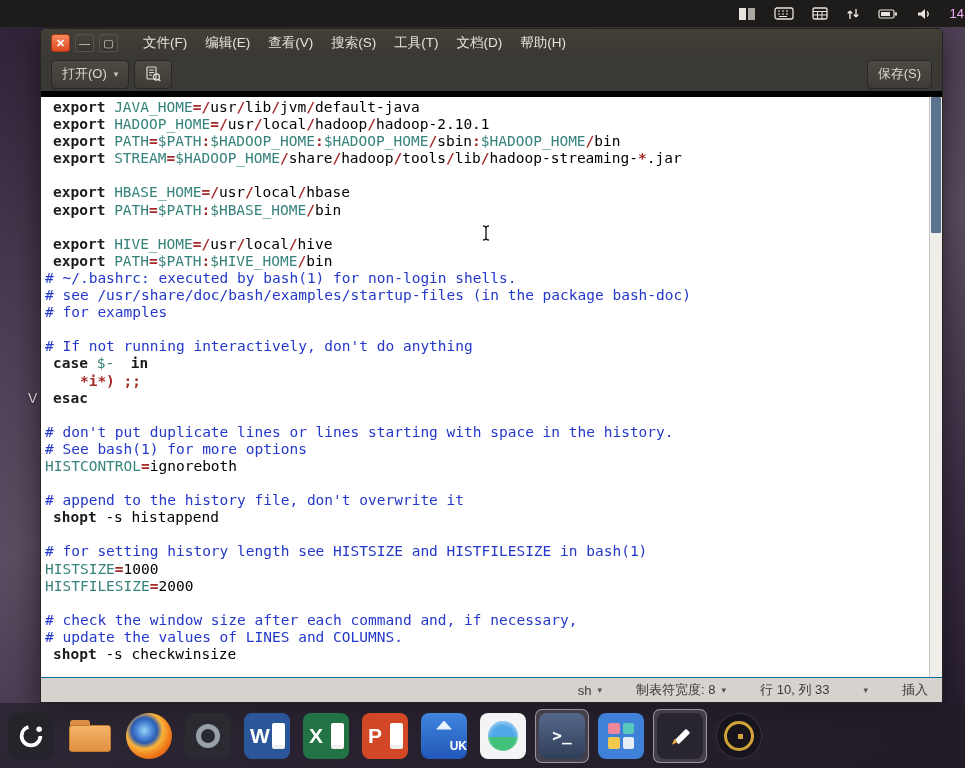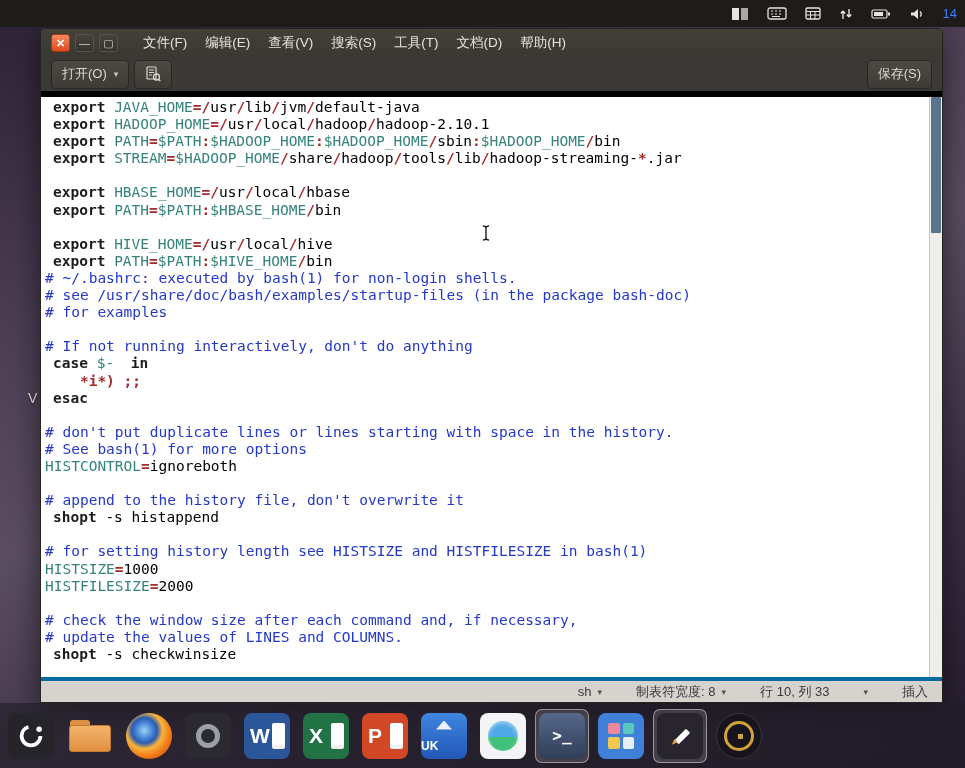--- a/index.html
+++ b/index.html
@@ -8,21 +8,21 @@
     font-family:"Liberation Sans",sans-serif;
     background:linear-gradient(160deg,#2d2135 0%,#4a3c52 28%,#5c4e62 50%,#3c2f46 75%,#231a2c 100%);
   }
   
   .top-panel{
     position:absolute;top:0;left:0;width:965px;height:27px;
     background:#1d1c1a;display:flex;align-items:center;justify-content:flex-end;
     gap:18px;color:#e8e4dd;z-index:40;
   }
   .p-ic{display:flex;align-items:center;cursor:default;}
-  .panel-clock{font-size:13px;margin-right:0;padding-right:8px;color:#3b82f6;}
+  .panel-clock{font-size:13px;margin-right:0;padding-right:1px;color:#f0abfc;}
   
   .app-window{
     position:absolute;left:40px;top:28px;width:903px;height:675px;
     display:flex;flex-direction:column;z-index:30;
     border:1px solid #26241f;border-radius:5px 5px 0 0;
     box-shadow:0 8px 30px rgba(0,0,0,.55);box-sizing:border-box;background:#3b3935;
   }
   .titlebar{
     height:28px;background:linear-gradient(#434039,#3a3833);
     border-radius:4px 4px 0 0;display:flex;align-items:center;flex:0 0 28px;
@@ -55,21 +55,21 @@
   .code-line{white-space:pre;height:17.1px;}
   .tk-kw{color:#1c1c1c;font-weight:bold;margin-left:8px;}
   .tk-op{color:#a52a2a;font-weight:bold;}
   .tk-vr{color:#36837b;}
   .tk-cm{color:#2438c9;}
   .tk-pl{color:#000000;}
   .scrollbar{position:absolute;top:0;right:0;bottom:0;width:12px;background:#f0eeeb;border-left:1px solid #c9c5c0;}
   .scroll-thumb{position:absolute;top:0;left:1px;right:1px;height:136px;background:#5a7490;border-radius:1px;cursor:pointer;}
   
   .statusbar{
-    height:25px;flex:0 0 25px;background:#d6d2ce;border-top:4px solid #0369a1;
+    height:25px;flex:0 0 25px;background:#d6d2ce;border-top:1px solid #0369a1;
     display:flex;align-items:center;justify-content:flex-end;gap:34px;
     padding-right:14px;font-size:13px;color:#3a3a3a;box-sizing:border-box;
   }
   .status-item{display:flex;align-items:center;gap:6px;cursor:pointer;}
   .statusbar .caret{color:#55524e;}
   
   .desktop-fragment{position:absolute;left:28px;top:390px;color:#f2eff4;font-size:14px;z-index:5;text-shadow:0 1px 2px rgba(0,0,0,.6);}
   
   .mouse-ibeam{position:absolute;left:480px;top:224px;z-index:60;pointer-events:none;}
   
@@ -87,21 +87,21 @@
   .di-firefox{border-radius:50%;background:radial-gradient(circle at 40% 38%,#9ad4f2 0%,#4a86d8 20%,#2b5bb0 32%,#f8b43c 46%,#f07818 66%,#d85a10 84%,#c24a0e 100%);}
   .di-shot{background:#2b2a31;display:flex;align-items:center;justify-content:center;}
   .di-shot .lens{width:24px;height:24px;border:5px solid #9aa0a8;border-radius:50%;box-sizing:border-box;}
   .di-office{display:flex;}
   .di-office .letter{position:absolute;left:6px;top:50%;transform:translateY(-50%);color:#fff;font-weight:bold;font-size:21px;}
   .di-office .page{position:absolute;right:5px;top:10px;width:13px;height:26px;background:#fff;border-radius:2px;
     box-shadow:inset 0 -4px 0 rgba(0,0,0,.06);}
   .di-word{background:#2b579a;}
   .di-excel{background:#217346;}
   .di-ppt{background:#d24726;}
-  .di-uk{background:linear-gradient(#3f86e0,#2257b8);display:flex;align-items:flex-end;justify-content:flex-start;}
+  .di-uk{background:linear-gradient(#3f86e0,#2257b8);display:flex;align-items:flex-end;justify-content:flex-end;}
   .di-uk::before{content:"";position:absolute;top:8px;left:50%;transform:translateX(-50%);width:16px;height:9px;background:#fff;clip-path:polygon(50% 0,100% 100%,0 100%);opacity:.9;}
   .di-uk .uk-label{color:#fff;font-weight:bold;font-size:12px;margin-bottom:6px;}
   .di-browser{background:#f2f4f6;display:flex;align-items:center;justify-content:center;}
   .di-browser .globe{width:30px;height:30px;border-radius:50%;background:linear-gradient(180deg,#4fa8e8 0 55%,#41c07a 55% 100%);box-shadow:inset 0 2px 4px rgba(255,255,255,.5);}
   .di-terminal{background:linear-gradient(180deg,#55678b,#303e58);display:flex;align-items:center;justify-content:center;}
   .di-terminal .prompt{color:#fff;font-family:"DejaVu Sans Mono",monospace;font-weight:bold;font-size:16px;}
   .di-grid{background:#3f80d8;display:flex;align-items:center;justify-content:center;}
   .di-grid .tiles{width:26px;height:26px;display:grid;grid-template-columns:1fr 1fr;gap:3px;}
   .di-grid .tiles span{border-radius:2px;}
   .di-grid .t1{background:#f0889c;} .di-grid .t2{background:#58c8bc;}

